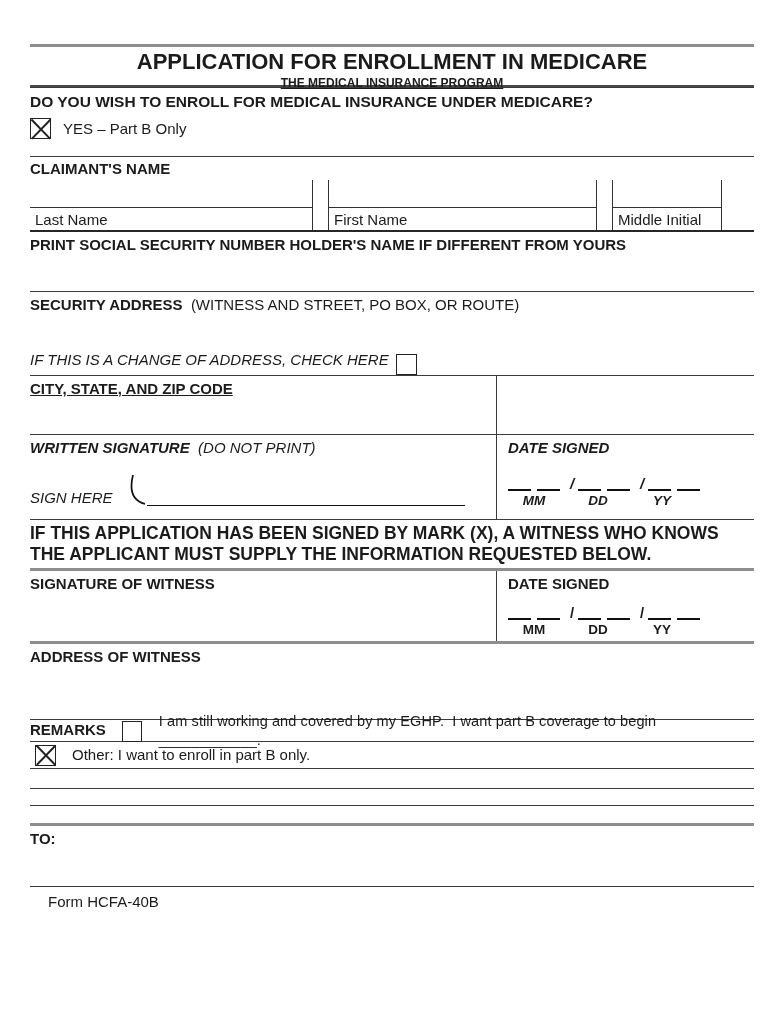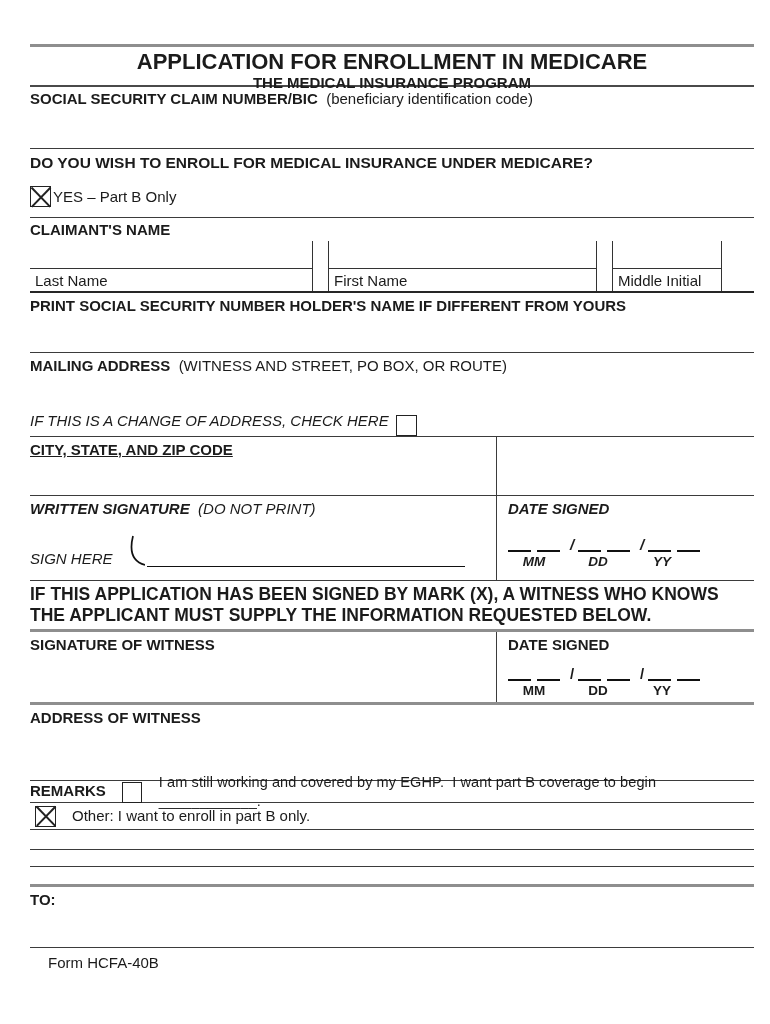--- a/index.html
+++ b/index.html
@@ -10,25 +10,25 @@
     font-family:"Liberation Sans","DejaVu Sans",sans-serif;
     font-size:15px; line-height:1.25;
   }
   .rule { border-top:1.6px solid #3b3b3b; height:0; }
   .rule.gray { border-top:3px solid #8e8e8e; }
   .rule.mid { border-top:2px solid #4a4a4a; }
   .rule.dark2 { border-top:2.5px solid #262626; }
   .b { font-weight:bold; }
   .head { height:38px; text-align:center; }
   .title { font-weight:bold; font-size:22px; line-height:24px; padding-top:3px; }
-  .subtitle { font-weight:bold; font-size:15px; line-height:18px; }
+  .subtitle { font-weight:bold; font-size:12px; line-height:18px;text-decoration:underline; }
   .ssn { height:58px; padding-top:3px; }
   .enroll { height:64px; padding-top:4px; }
   .q { font-weight:bold; font-size:15.5px; }
-  .yesrow { display:flex; align-items:center; gap:2px; margin-top:12px; height:25px; }
+  .yesrow { display:flex; align-items:center; gap:12px; margin-top:5px; height:25px; }
   .cb { position:relative; width:21px; height:21px; border:1.6px solid #222; background:#fff; flex:0 0 auto; box-sizing:border-box; z-index:2; }
   .cb.checked::before, .cb.checked::after {
     content:""; position:absolute; left:50%; top:50%; width:27px; height:1.5px; background:#222;
   }
   .cb.checked::before { transform:translate(-50%,-50%) rotate(46deg); }
   .cb.checked::after  { transform:translate(-50%,-50%) rotate(-46deg); }
   .claimlbl { height:20px; padding-top:3px; font-weight:bold; }
   .namegrid { height:50px; display:flex; }
   .nfield { display:flex; flex-direction:column; }
   .nf1 { width:282px; } .nf2 { width:267px; } .nf3 { width:108px; border-right:1.6px solid #333; }
@@ -79,25 +79,20 @@
 
   <div class="rule gray"></div>
 
   <div class="head">
     <div class="title">APPLICATION FOR ENROLLMENT IN MEDICARE</div>
     <div class="subtitle">THE MEDICAL INSURANCE PROGRAM</div>
   </div>
 
   <div class="rule mid"></div>
 
-  <div class="ssn">
-    <span class="b">SOCIAL SECURITY CLAIM NUMBER/BIC</span>
-    <span>&nbsp;</span><span>(beneficiary identification code)</span>
-    <div style="height:30px;"></div>
-  </div>
 
   <div class="rule"></div>
 
   <div class="enroll">
     <div class="q">DO YOU WISH TO ENROLL FOR MEDICAL INSURANCE UNDER MEDICARE?</div>
     <div class="yesrow">
       <span class="cb checked"></span>
       <span>YES – Part B Only</span>
     </div>
   </div>
@@ -127,21 +122,21 @@
   <div class="rule dark2"></div>
 
   <div class="printname">
     <span>PRINT SOCIAL SECURITY NUMBER HOLDER'S NAME IF DIFFERENT FROM YOURS</span>
     <div style="height:28px; font-weight:normal;"></div>
   </div>
 
   <div class="rule"></div>
 
   <div class="mailing">
-    <span class="b">MAILING ADDRESS</span>
+    <span class="b">SECURITY ADDRESS</span>
     <span>&nbsp;</span><span>(WITNESS AND STREET, PO BOX, OR ROUTE)</span>
     <div style="height:28px;"></div>
   </div>
 
   <div class="changeaddr">
     <span>IF THIS IS A CHANGE OF ADDRESS, CHECK HERE</span>
     <span class="cb"></span>
   </div>
 
   <div class="rule"></div>

